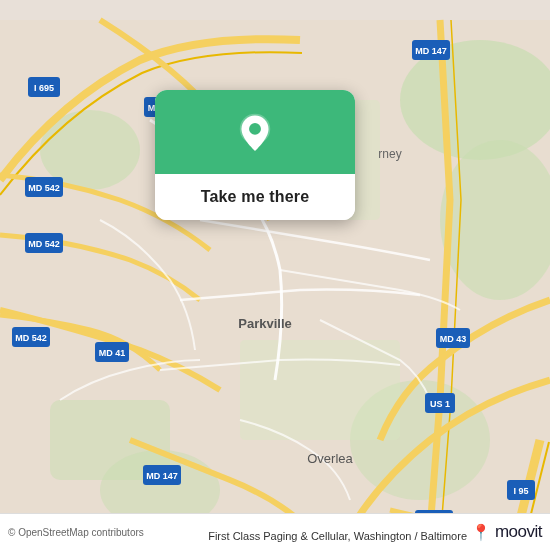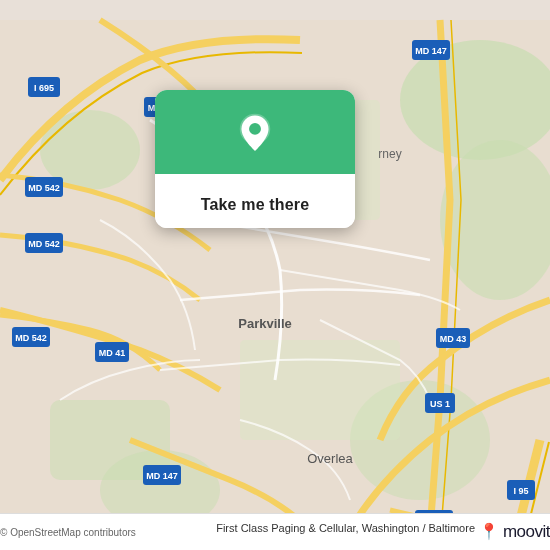--- a/index.html
+++ b/index.html
@@ -34,21 +34,20 @@
       left: 155px;
       width: 200px;
       background: white;
       border-radius: 12px;
       box-shadow: 0 4px 16px rgba(0,0,0,0.3);
       display: flex;
       flex-direction: column;
       align-items: center;
       overflow: hidden;
       z-index: 10;
-      gap: 8px;
     }
 
     #popup-icon-area {
       background-color: #3db87a;
       width: 100%;
       display: flex;
       justify-content: center;
       align-items: center;
       padding: 22px 0 18px 0;
     }
@@ -85,21 +84,21 @@
       z-index: 11;
     }
 
     
     #bottom-bar {
       position: absolute;
       bottom: 0;
       left: 0;
       width: 100%;
       background: white;
-      padding: 8px 0;
+      padding: 8px 8px;
       display: flex;
       align-items: center;
       justify-content: space-between;
       border-top: 1px solid #ddd;
       z-index: 10;
     }
 
     #bottom-bar-left {
       display: flex;
       align-items: center;
@@ -219,20 +218,20 @@
         <circle cx="22" cy="20" r="7" fill="#3db87a"></circle>
       </svg>
     </div>
     <button id="take-me-button">Take me there</button>
   </div>
 
   <div id="bottom-bar">
     <div id="bottom-bar-left">
       <span id="osm-copyright" style="font-size:10px; color:#666;">© OpenStreetMap contributors</span>
     </div>
-    <div id="bottom-bar-right" style="display:flex; align-items:flex-start; gap:4px;">
+    <div id="bottom-bar-right" style="display:flex; align-items:flex-end; gap:4px;">
       <span style="font-size:11px; color:#333; font-weight:500;">First Class Paging &amp; Cellular, Washington / Baltimore</span>
       <span style="color:#e84040; font-size:16px;">📍</span>
       <span style="font-size:17px; font-weight:400; color:#1a1a2e; letter-spacing:-0.5px;">moovit</span>
     </div>
   </div>
 
 </div>
 
 </body></html>

